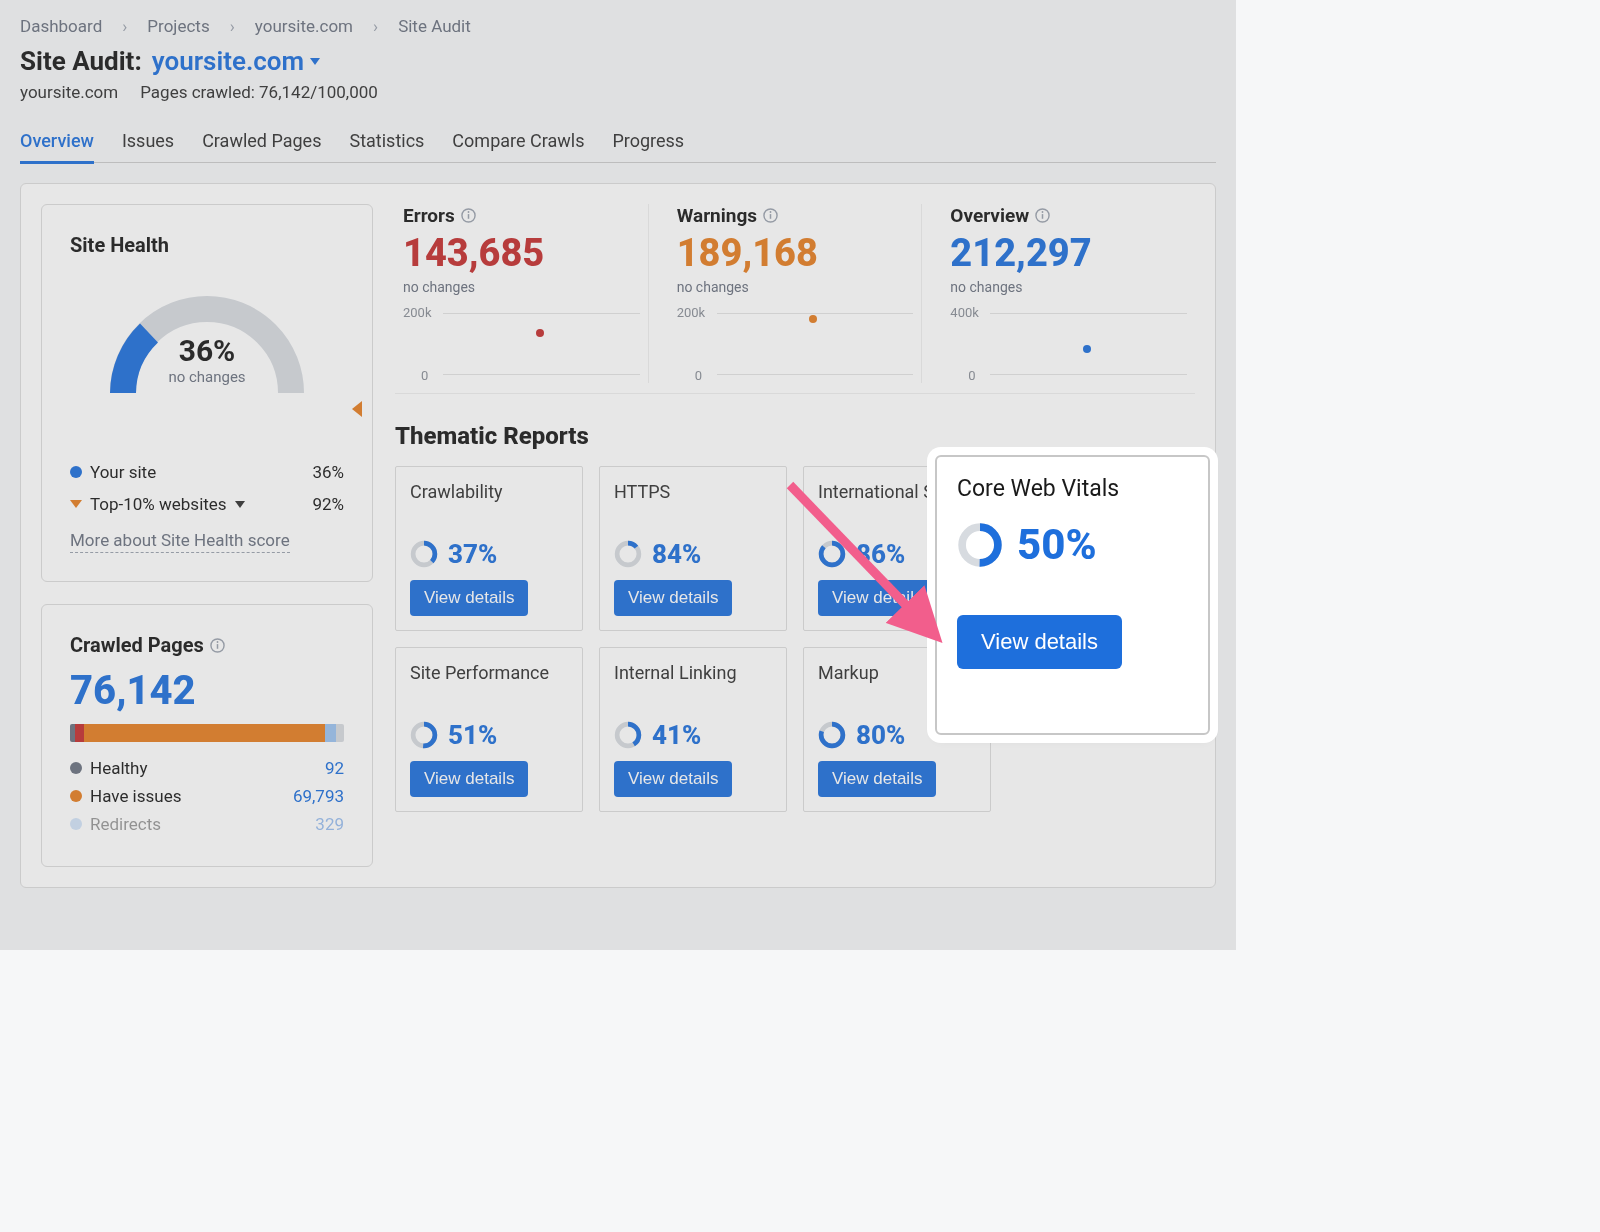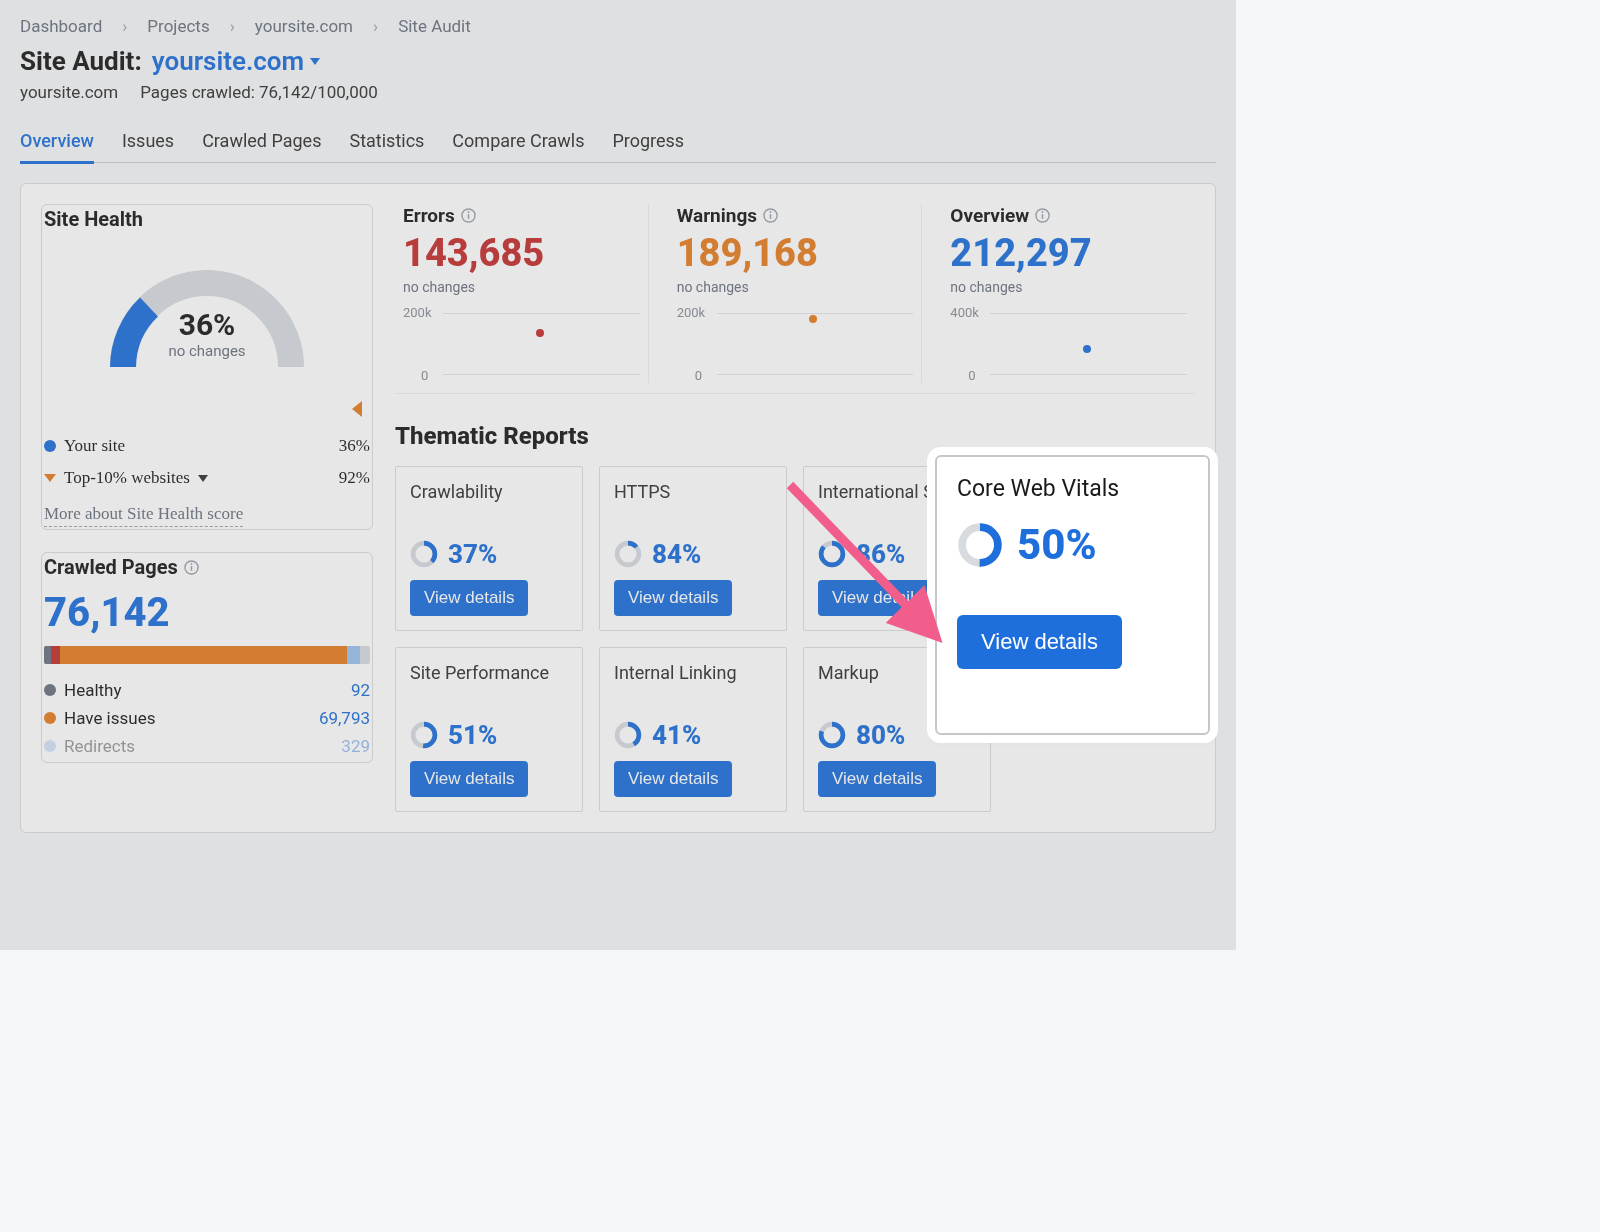--- a/index.html
+++ b/index.html
@@ -27,31 +27,31 @@
     .subtitle-row { display:flex; gap:22px; color:#333; font-size:17px; margin-bottom:18px; }
     .tabs { display:flex; gap:28px; border-bottom:1px solid #ccc; }
     .tab { padding:10px 0; color:#333; font-size:18px; cursor:pointer; }
     .tab.active { color:#1e6fdc; border-bottom:3px solid #1e6fdc; margin-bottom:-2px; font-weight:500; }
 
     .content { padding: 20px; }
     .main-panel { background:#fff; border:1px solid #ddd; border-radius:6px; padding:20px; display:flex; gap:22px; }
     .left-col { width:332px; display:flex; flex-direction:column; gap:22px; }
     .right-col { flex:1; }
 
-    .card { border:1px solid #ddd; border-radius:6px; padding:2px; }
+    .card { border:1px solid #ddd; border-radius:6px; padding:28px; }
     .card-title { font-size:20px; font-weight:700; margin-bottom:10px; display:flex; align-items:center; gap:6px; }
     .info-icon { width:15px; height:15px; color:#9ca3af; }
 
     
     .gauge-wrap { display:flex; flex-direction:column; align-items:center; }
     .gauge-svg { margin-top:6px; }
     .gauge-val { text-align:center; margin-top:-80px; }
     .gauge-pct { font-size:30px; font-weight:700; }
     .gauge-sub { font-size:15px; color:#6b7280; }
-    .sh-legend { margin-top:70px; width:100%;font-family:Liberation Serif, serif; }
+    .sh-legend { margin-top:70px; width:100%; }
     .sh-row { display:flex; justify-content:space-between; font-size:17px; padding:6px 0; }
     .sh-row .left { display:flex; align-items:center; gap:8px; }
     .dot { width:12px; height:12px; border-radius:50%; display:inline-block; }
     .more-link { color:#6b7280; border-bottom:1px dashed #9ca3af; padding-bottom:2px; font-size:17px; margin-top:10px; display:inline-block; }
 
     
     .big-number { font-size:40px; font-weight:800; color:#1e6fdc; margin-bottom:10px; }
     .bar { width:100%; height:18px; display:flex; border-radius:2px; overflow:hidden; margin-bottom:12px; }
     .seg { height:100%; }
     .cp-row { display:flex; justify-content:space-between; font-size:17px; padding:4px 0; }

